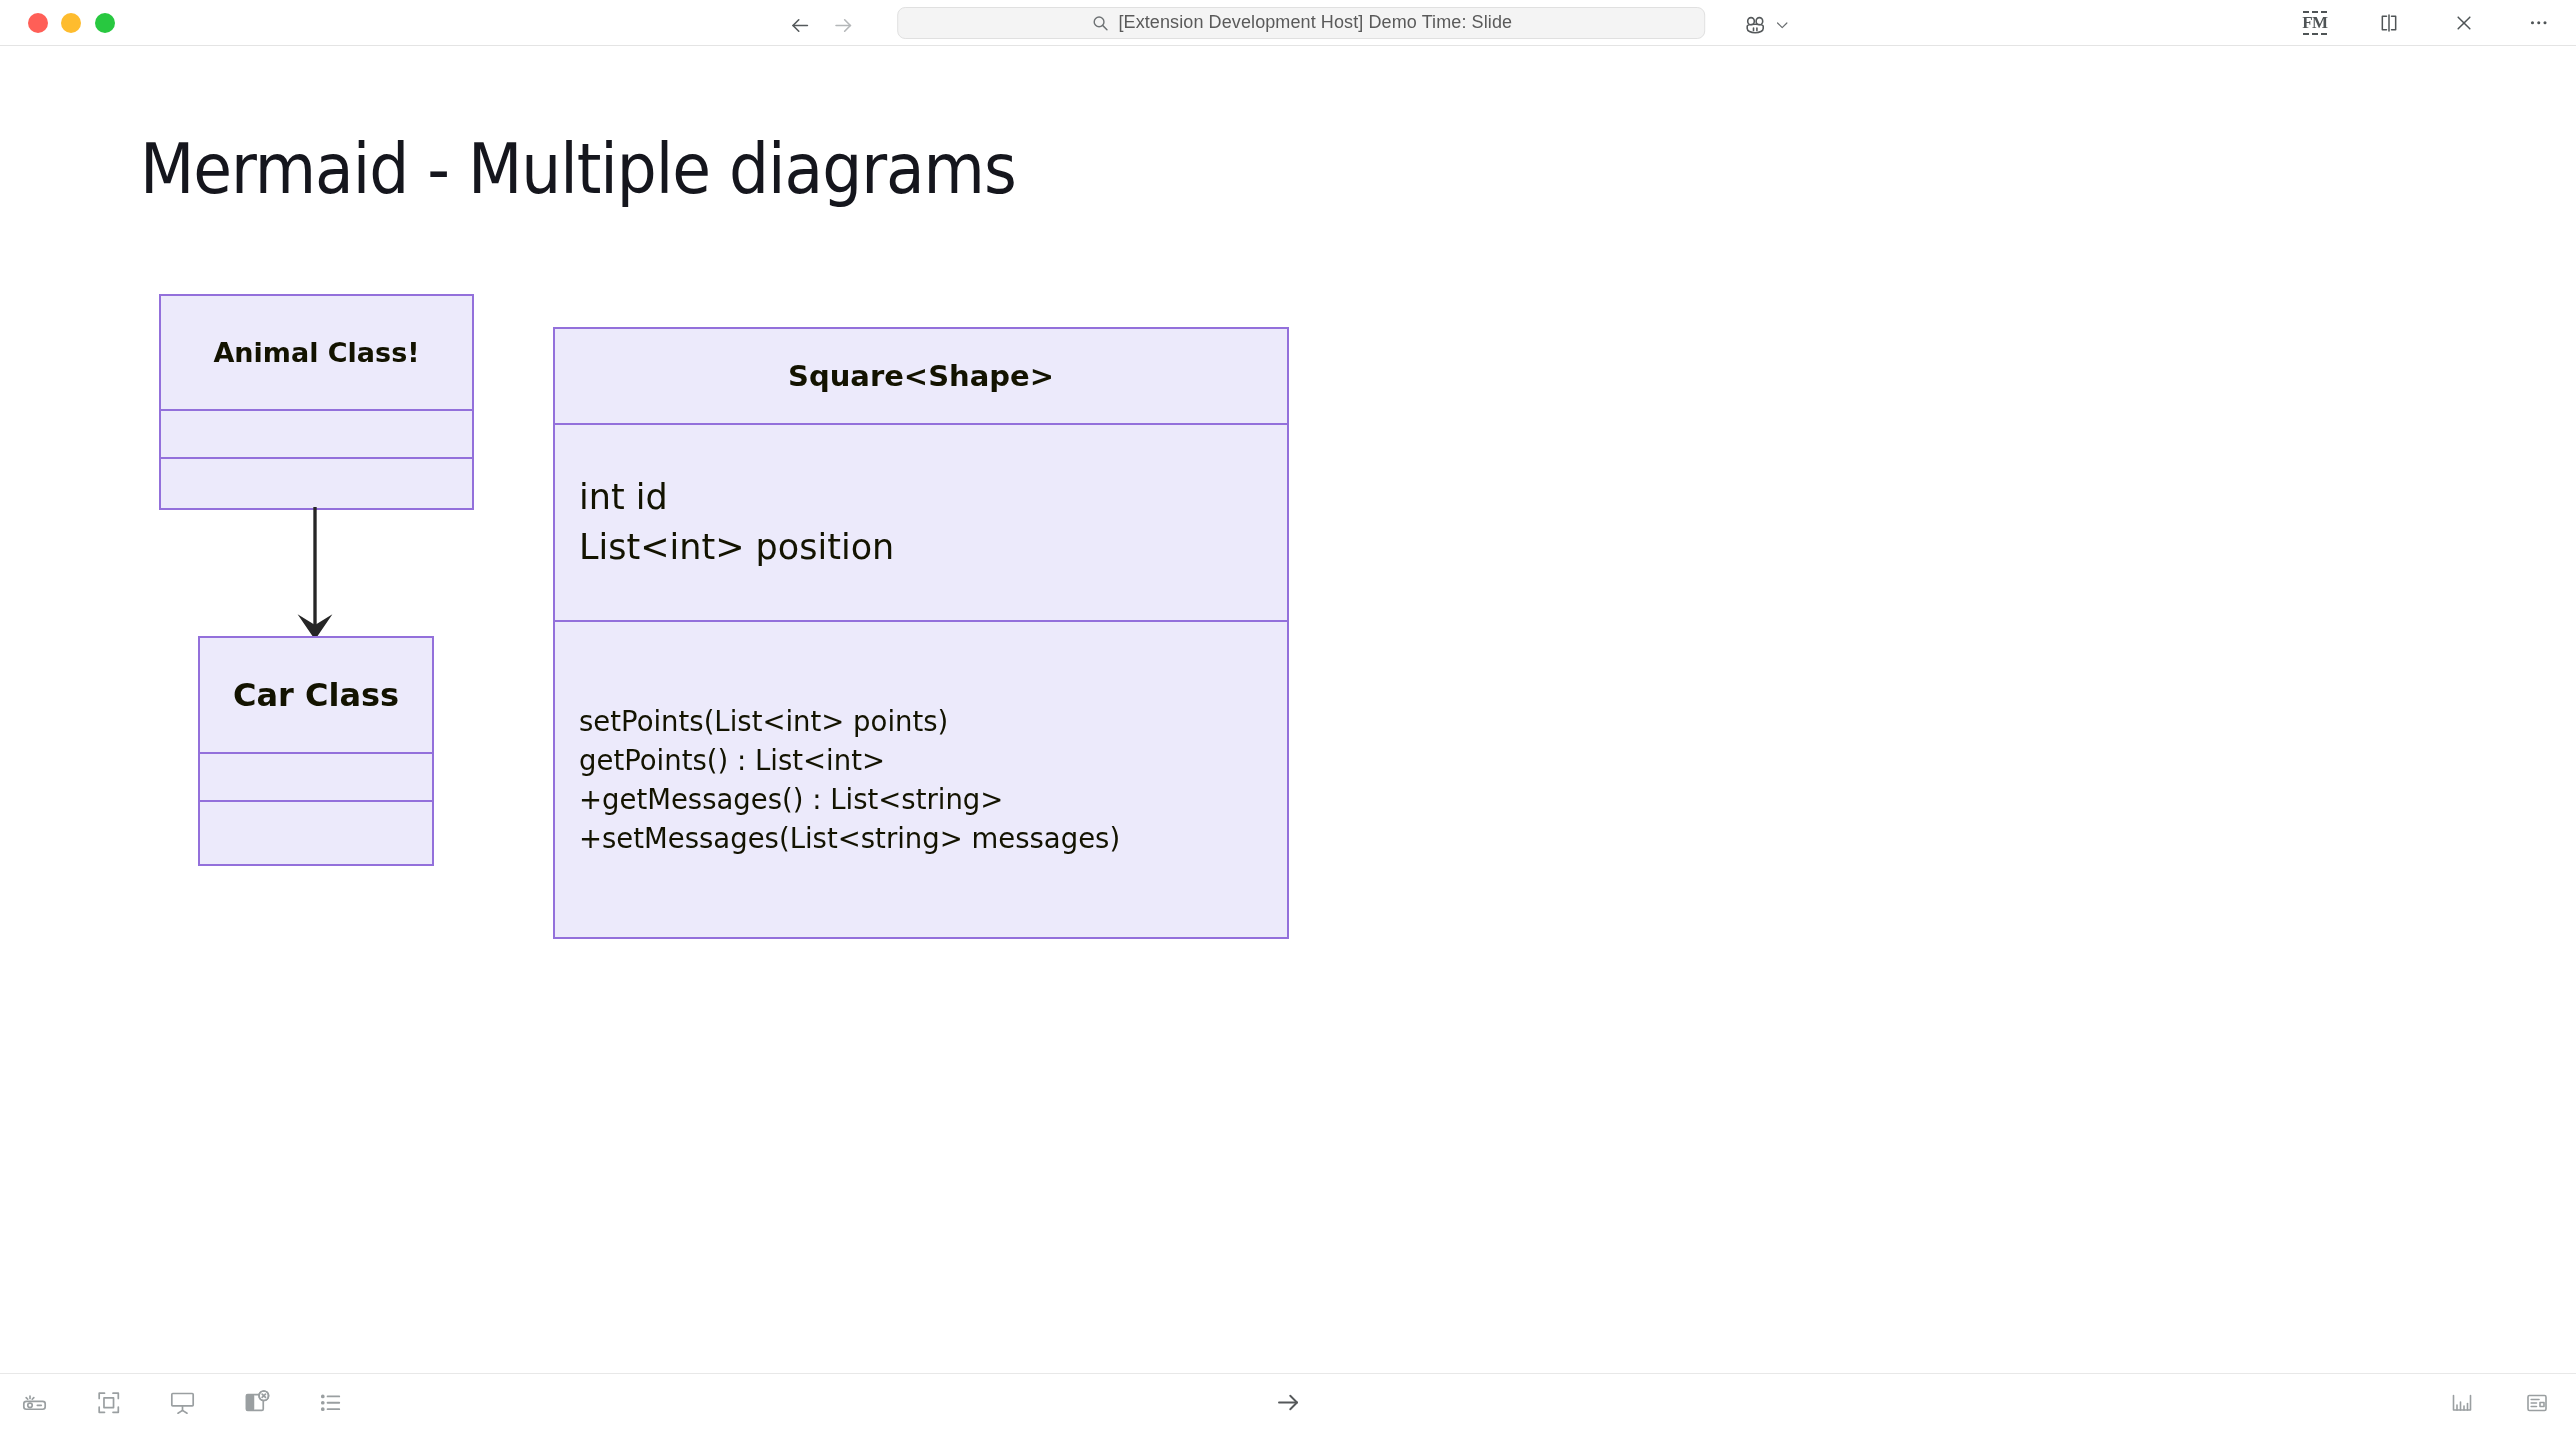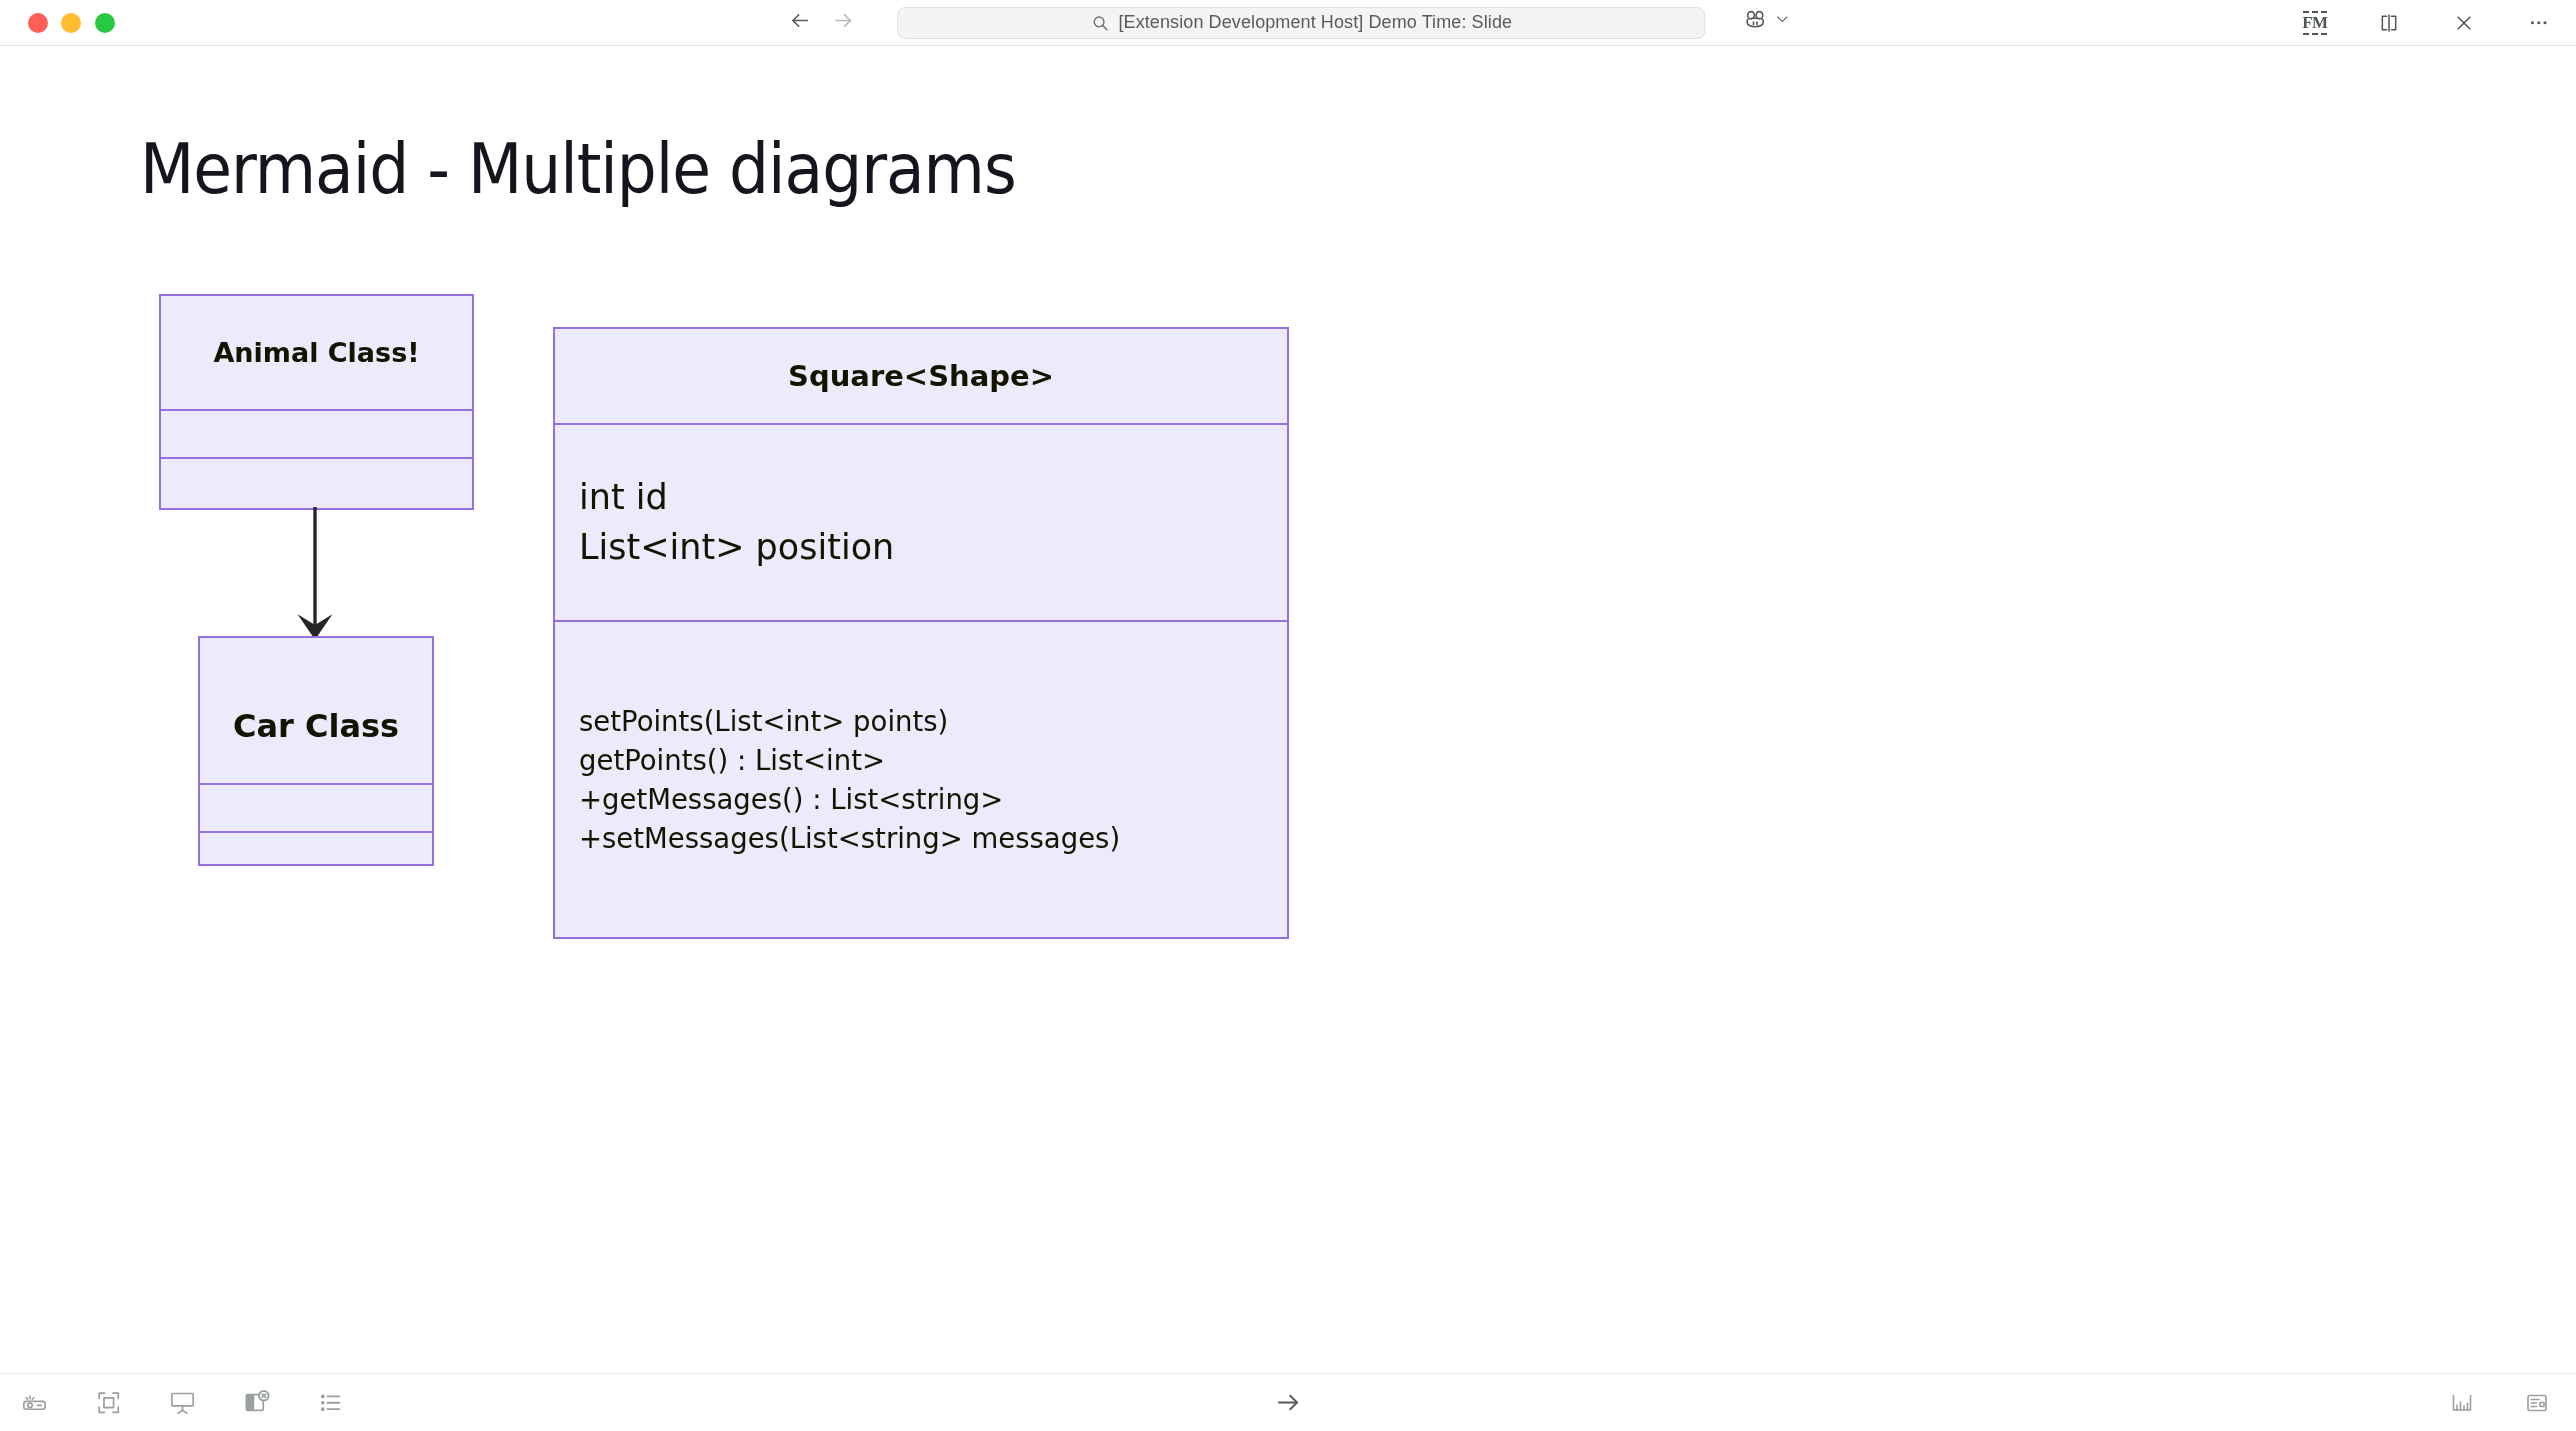--- a/index.html
+++ b/index.html
@@ -34,21 +34,21 @@
   }
   .tl-close { background: #ff5f57; }
   .tl-min { background: #febc2e; }
   .tl-max { background: #28c840; }
 
   .tb-center {
     position: absolute;
     left: 50%;
     transform: translateX(-50%);
     display: flex;
-    align-items: flex-start;
+    align-items: flex-end;
     gap: 16px;
   }
   .nav-arrows {
     display: flex;
     align-items: center;
     gap: 17.4px;
     margin-right: 24px;
   }
   .nav-arrow {
     width: 27px; height: 27px;
@@ -174,21 +174,21 @@
   }
   #animal-box .r-title { height: 115px; font-size: 27px; }
   #animal-box .r-attrs { height: 48px; }
   #animal-box .r-methods { height: 48px; }
 
   
   #car-box {
     left: 198px; top: 589px;
     width: 236px; height: 230px;
   }
-  #car-box .r-title { height: 116px; font-size: 32px; margin-top: 31px; }
+  #car-box .r-title { height: 116px; font-size: 32px; }
   #car-box .r-attrs { height: 48px; }
   #car-box .r-methods { height: 48px; }
 
   
   #square-box {
     left: 553px; top: 280px;
     width: 736px; height: 612px;
   }
   #square-box .r-title { height: 96px; font-size: 29px; }
   #square-box .r-attrs { height: 197px; padding: 0 24px; font-size: 35px; }

